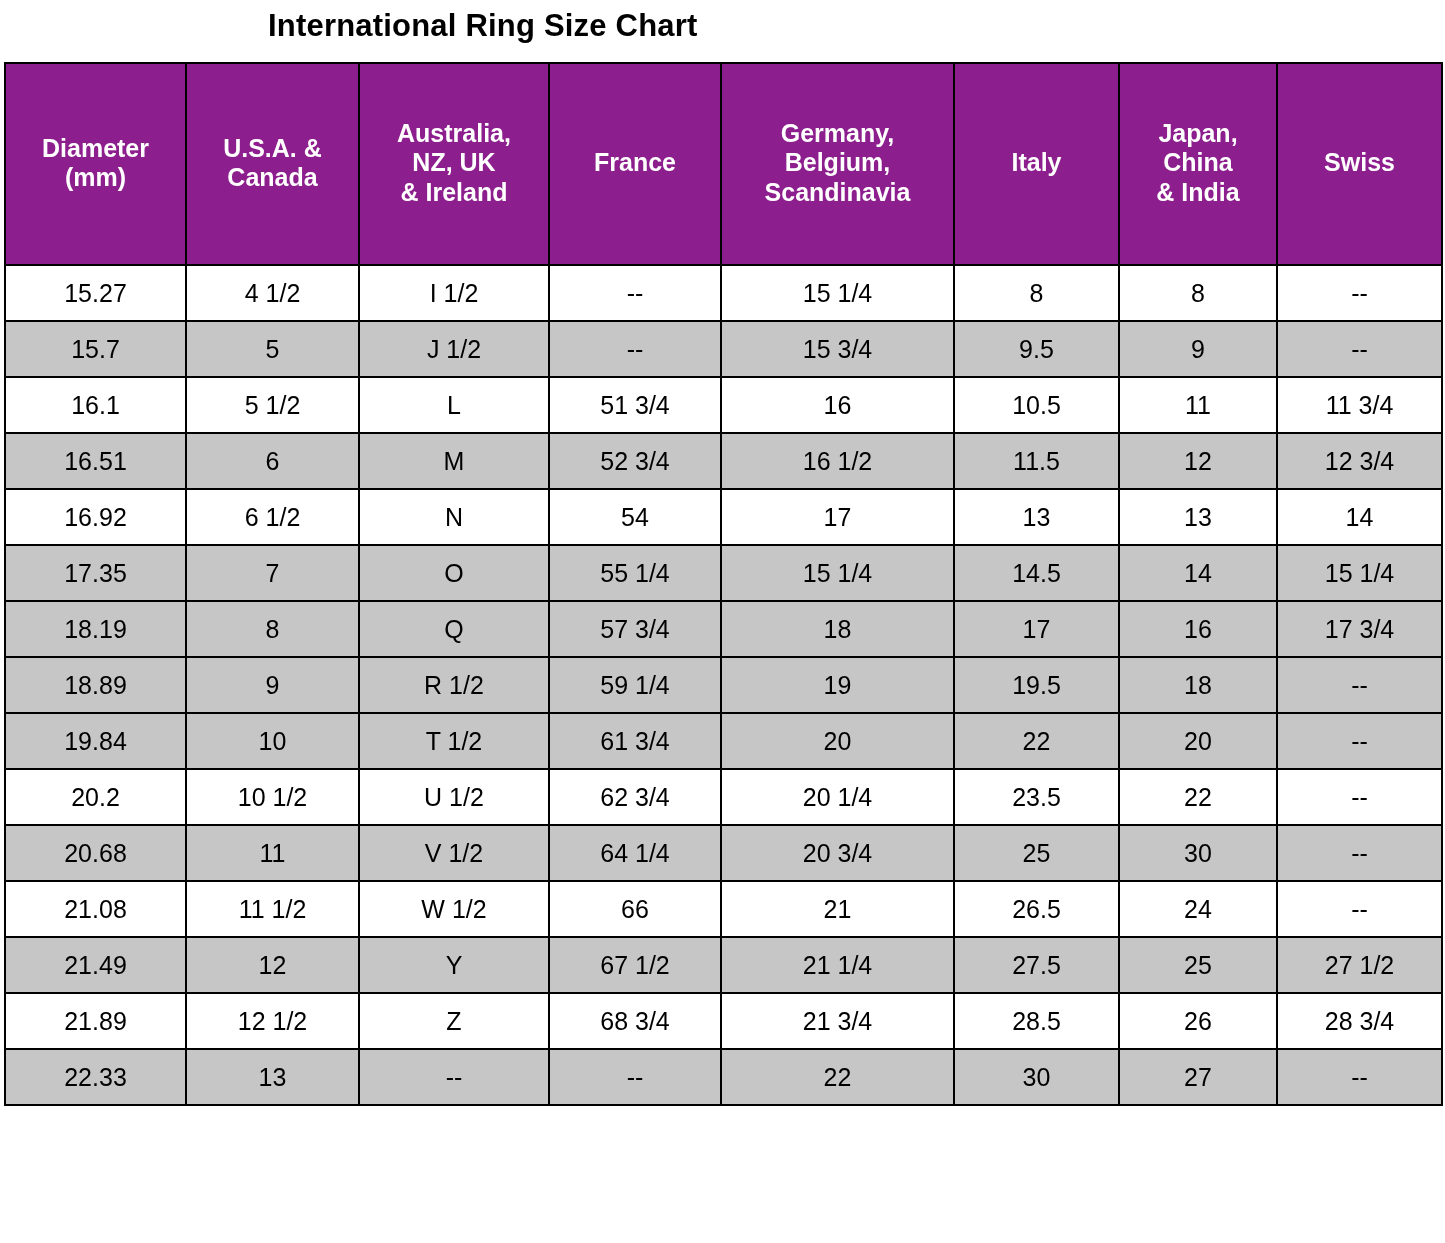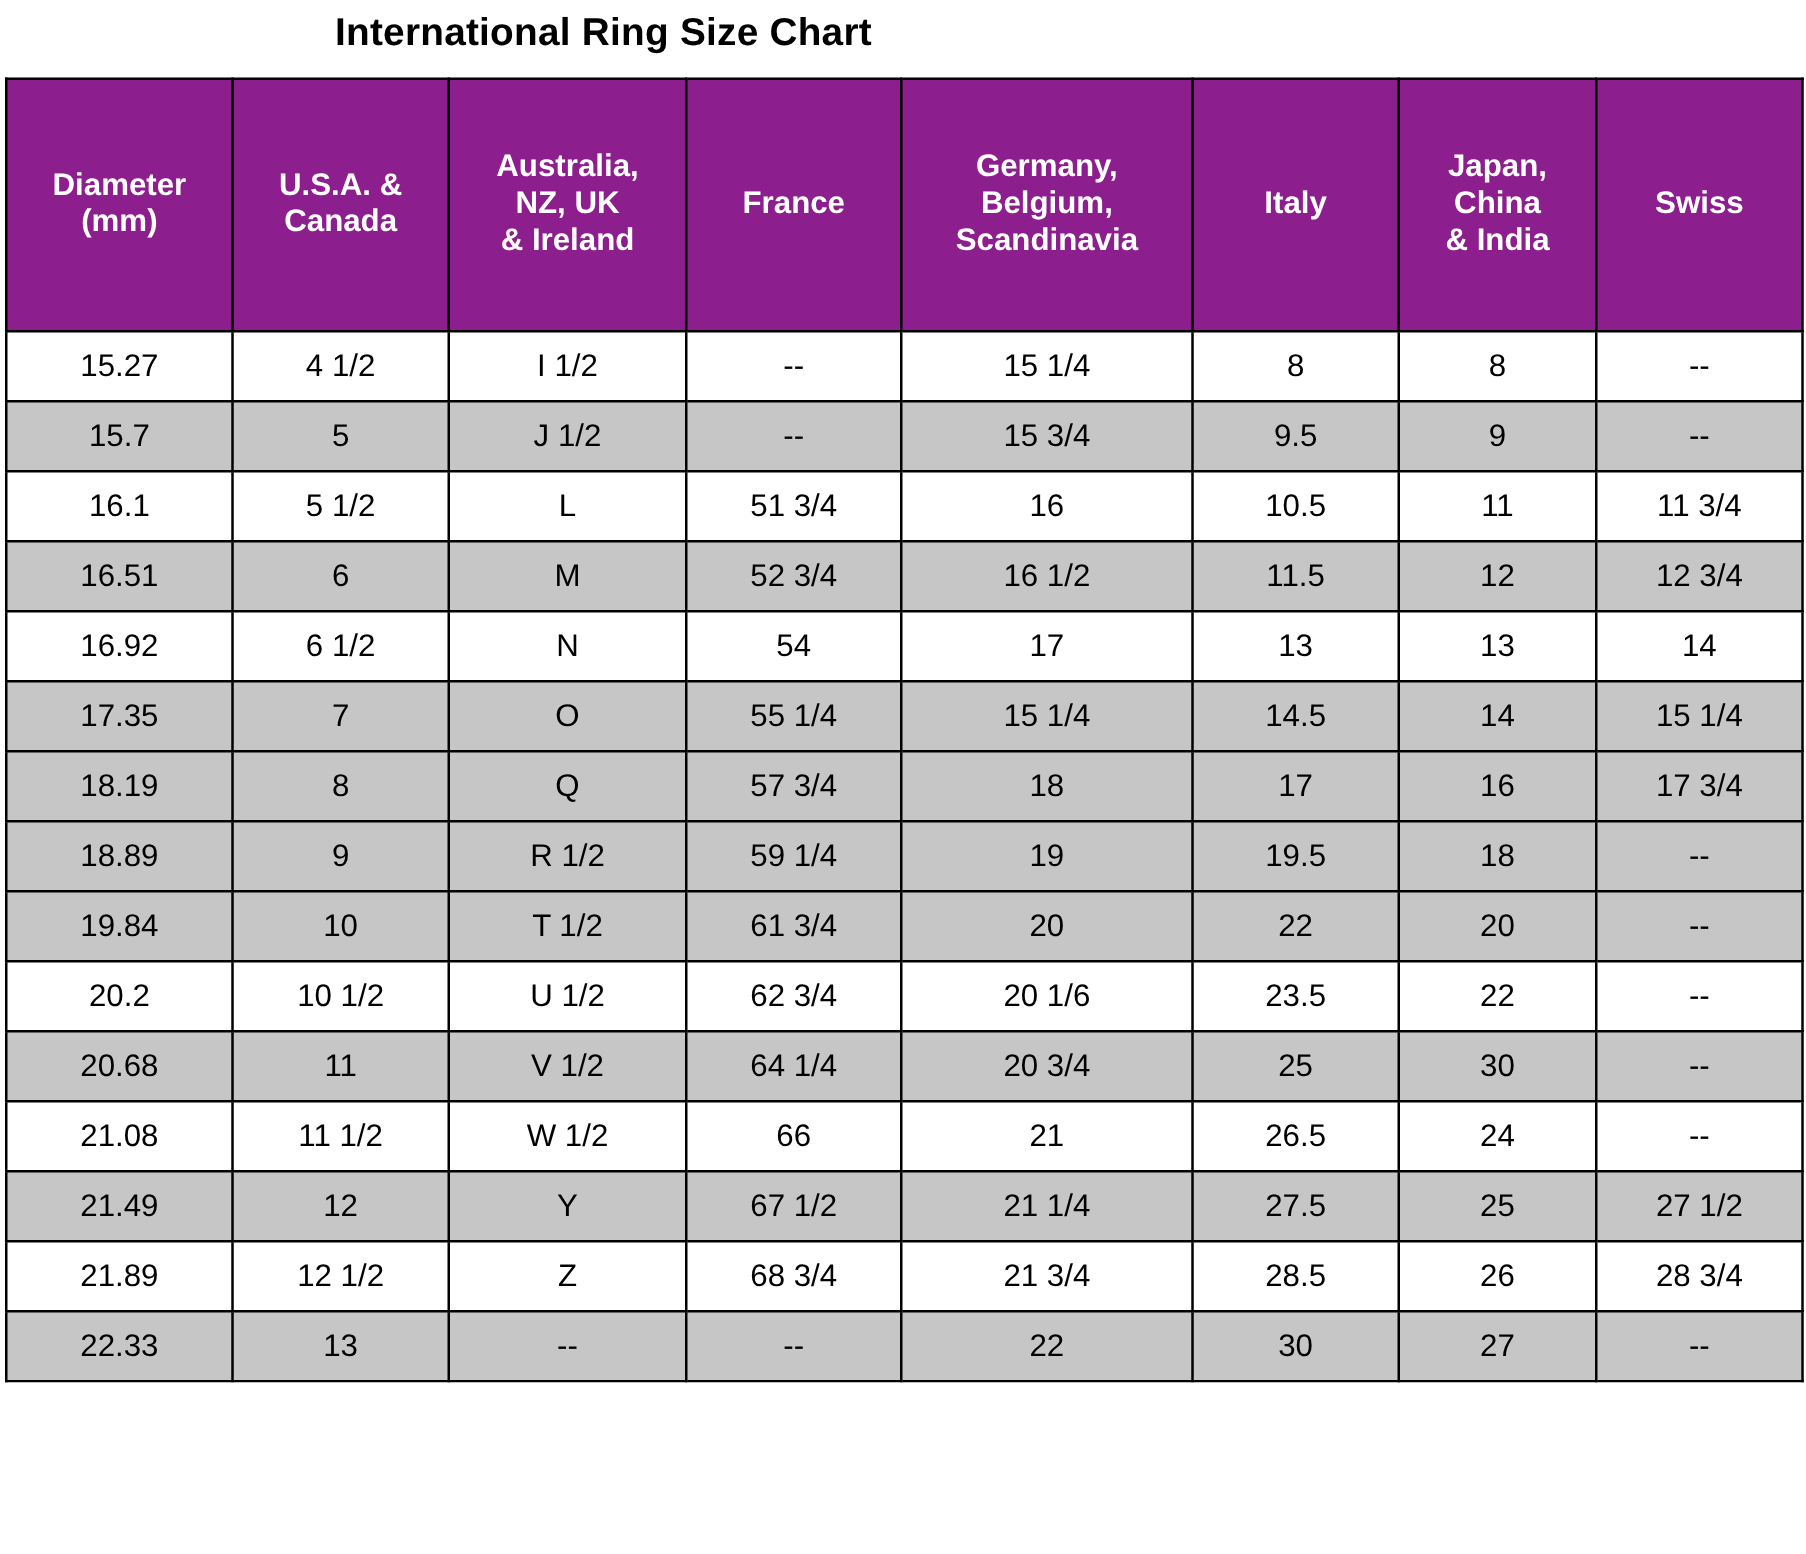--- a/index.html
+++ b/index.html
@@ -208,21 +208,21 @@
           <td>20</td>
           <td>22</td>
           <td>20</td>
           <td>--</td>
         </tr>
         <tr>
           <td>20.2</td>
           <td>10 1/2</td>
           <td>U 1/2</td>
           <td>62 3/4</td>
-          <td>20 1/6</td>
+          <td>20 1/4</td>
           <td>23.5</td>
           <td>22</td>
           <td>--</td>
         </tr>
         <tr class="alt">
           <td>20.68</td>
           <td>11</td>
           <td>V 1/2</td>
           <td>64 1/4</td>
           <td>20 3/4</td>

